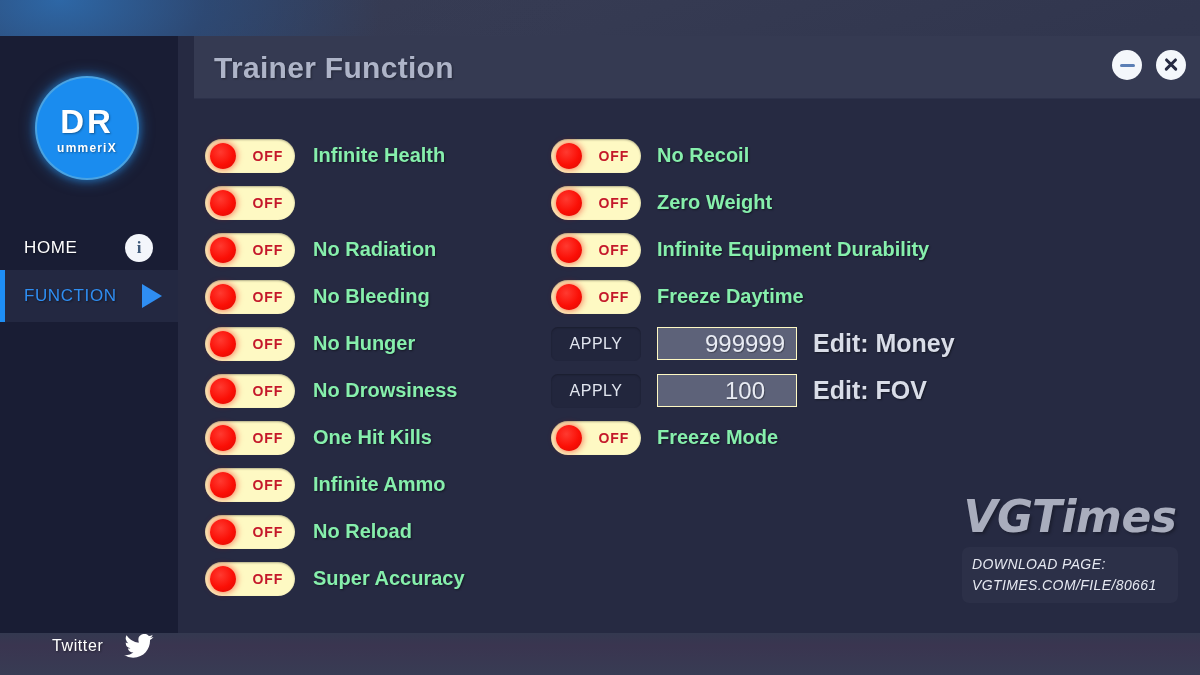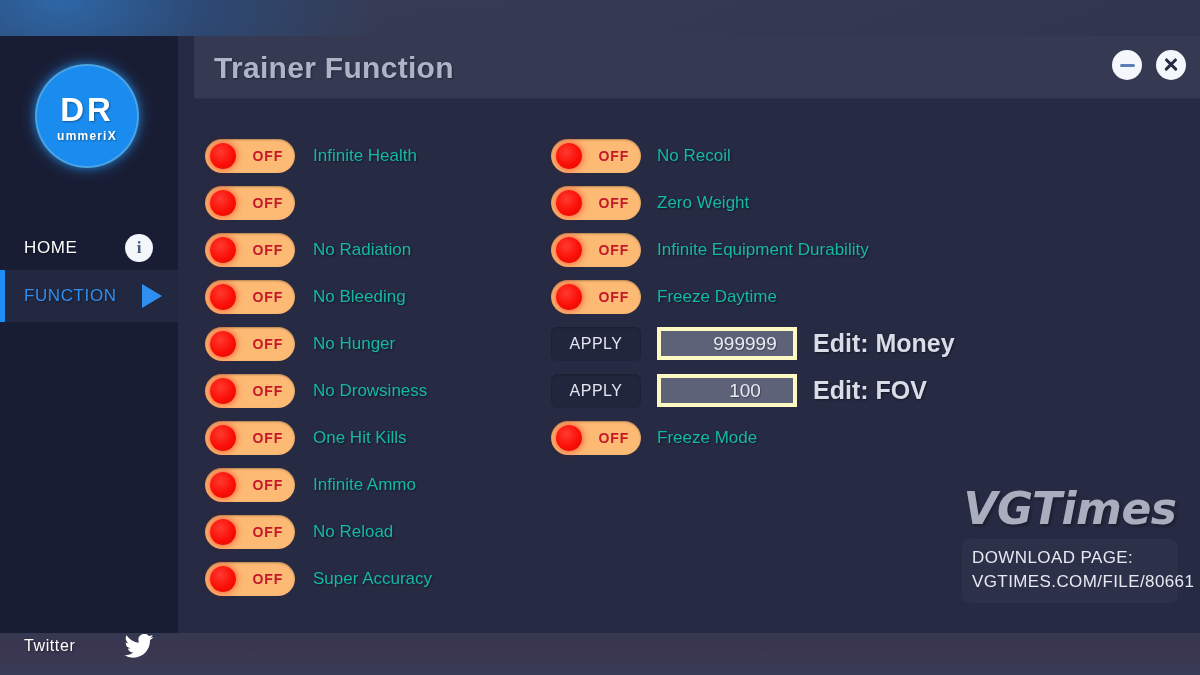--- a/index.html
+++ b/index.html
@@ -28,21 +28,21 @@
     display:flex;
   }
 
   
   #sidebar{
     width:178px; height:597px; flex:0 0 178px;
     background:#191d34;
     position:relative;
   }
   .logo-wrap{
-    position:absolute; left:31px; top:24px; width:112px; height:112px;
+    position:absolute; left:31px; top:36px; width:112px; height:112px;
   }
   .logo-glow{
     position:absolute; inset:0; border-radius:50%;
     background:radial-gradient(circle,rgba(36,150,240,0.55) 52%, rgba(36,150,240,0.0) 74%);
     filter:blur(2px);
   }
   .logo-circle{
     position:absolute; left:6px; top:6px; width:100px; height:100px;
     border-radius:50%;
     background:#1a8cef;
@@ -82,21 +82,21 @@
     color:#3f5a7a; font-size:17px; font-weight:bold; font-family:"Liberation Serif",serif;
   }
   .play-icon{
     position:absolute; left:137px; width:0; height:0;
     border-left:20px solid #2f8ef2;
     border-top:12px solid transparent;
     border-bottom:12px solid transparent;
   }
   #twitter-row{
     position:absolute; left:0; top:586px; width:178px; height:48px;
-    display:flex; align-items:center;
+    display:flex; align-items:center;padding-left:28px;
   }
   #twitter-row .nav-label{ color:#ffffff; font-size:16px; margin-left:24px; }
   .tw-bird{ position:absolute; left:124px; top:12px; }
 
   
   #main{
     flex:1; height:597px; background:#262a42; position:relative;
   }
   #titlebar{
     height:63px; position:relative;
@@ -130,50 +130,50 @@
     position:absolute; left:0; top:63px; width:100%; height:534px;
   }
   .col{ position:absolute; top:33px; }
   #col-left{ left:27px; width:330px; }
   #col-right{ left:373px; width:600px; }
 
   .row{ display:flex; align-items:center; height:47px; }
 
   .toggle{
     width:90px; height:34px; border-radius:17px;
-    background:#fdba74; position:relative; flex:0 0 90px;
+    background:#fef9c3; position:relative; flex:0 0 90px;
     cursor:pointer;
     box-shadow:inset 0 1px 2px rgba(0,0,0,0.3);
   }
   .toggle .knob{
     position:absolute; left:5px; top:4px; width:26px; height:26px; border-radius:50%;
     background:radial-gradient(circle at 40% 35%, #ff3a30 0%, #fb0f06 55%, #d90a02 100%);
     box-shadow:0 0 6px 1px rgba(240,20,10,0.55);
   }
   .toggle .state{
     position:absolute; right:12px; top:9px;
     font-size:14px; font-weight:bold; color:#c4182a; letter-spacing:0.8px;
   }
   .row-label{
-    margin-left:18px; font-size:17px; font-weight:normal; color:#14b8a6;
+    margin-left:18px; font-size:20px; font-weight:bold; color:#86efac;
     white-space:nowrap; text-shadow:1px 1px 2px rgba(0,0,0,0.45);
   }
   #col-right .row-label{ margin-left:16px; }
 
   .apply-btn{
     width:90px; height:34px; border-radius:7px; flex:0 0 90px;
     background:#22263d; color:#e2e6f0; font-size:16px; letter-spacing:0.5px;
     display:flex; align-items:center; justify-content:center; cursor:pointer;
     box-shadow:inset 0 1px 2px rgba(0,0,0,0.25);
   }
   .value-field{
     width:140px; height:33px; margin-left:16px; flex:0 0 140px;
-    background:#5d6279; color:#e8ebf3; font-size:19px;
+    background:#5d6279; color:#e8ebf3; font-size:24px;
     display:flex; align-items:center; justify-content:center;
-    border:4px solid #fef9c3; cursor:text;
+    border:1px solid #fef9c3; cursor:text;
     text-shadow:1px 1px 1px rgba(0,0,0,0.3);
     padding-left:36px;
   }
   .edit-label{
     margin-left:16px; font-size:25px; font-weight:bold; color:#d9dde8;
     text-shadow:1px 1px 2px rgba(0,0,0,0.45); white-space:nowrap;
   }
 
   
   #watermark{
@@ -184,21 +184,21 @@
     font-family:"DejaVu Sans", sans-serif;
     font-size:44px; font-weight:bold; font-style:italic;
     color:#a9adbd; letter-spacing:-0.5px; line-height:1;
     text-shadow:2px 2px 3px rgba(0,0,0,0.28);
   }
   #wm-box{
     margin-top:8px; background:#2c3048; border-radius:7px;
     padding:7px 10px 8px 10px; text-align:left;
   }
   #wm-box div{
-    color:#e6e9f1; font-size:17px; letter-spacing:0.4px; line-height:1.45;
+    color:#e6e9f1; font-size:14px; letter-spacing:0.4px; line-height:1.45;font-style:italic;
   }
 </style>
 </head>
 <body>
 
 <div id="desktop">
 
   <div id="desktop-bottom"></div>
 
   <div id="window">

